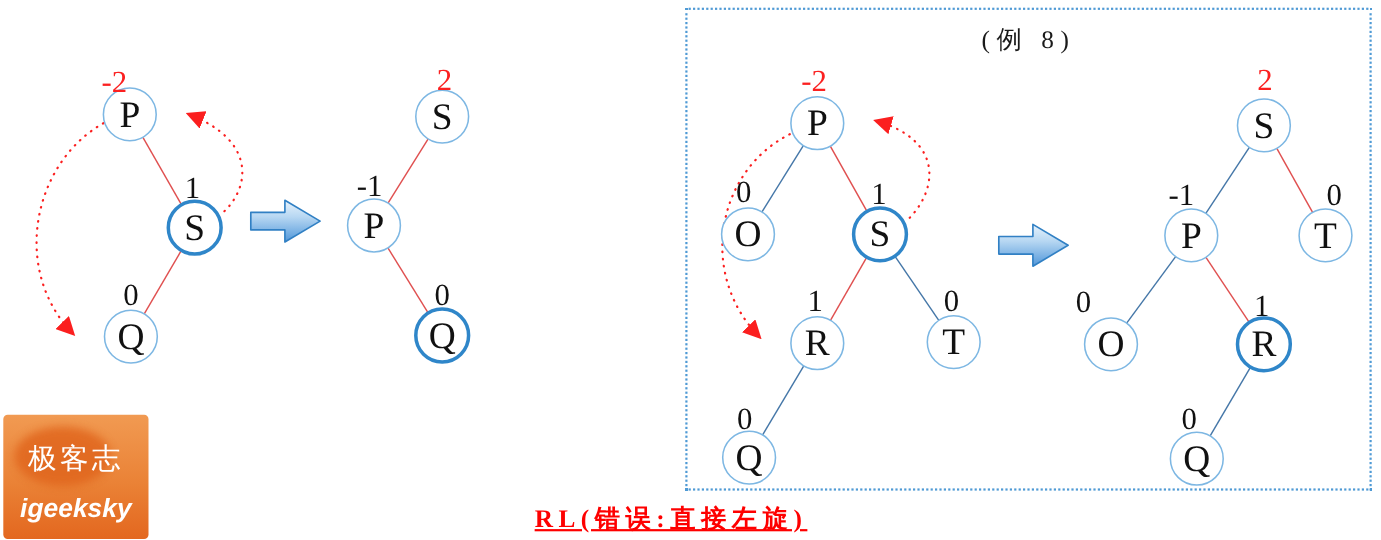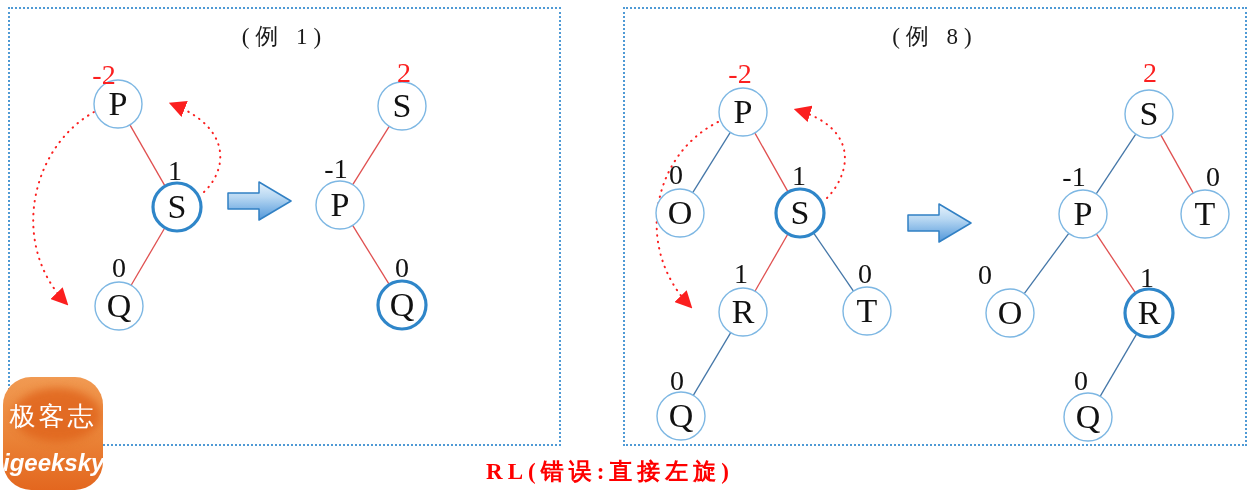--- a/index.html
+++ b/index.html
@@ -15,39 +15,36 @@
   .node.bold{stroke:#2f86c9;stroke-width:3.2px;}
   .edge{stroke-width:1.3px;}
   .edge.red{stroke:#e05050;}
   .edge.blue{stroke:#4577a8;}
   .arc{fill:none;stroke:#fb1f1f;stroke-width:2px;stroke-dasharray:0.5 6;stroke-linecap:round;}
   .nlabel{font:34px "Liberation Serif","DejaVu Serif",serif;text-anchor:middle;fill:#111;}
   .bf{font:28px "Liberation Serif","DejaVu Serif",serif;text-anchor:middle;fill:#111;}
   .bf.red{fill:#fb2020;}
   .bigarrow{fill:url(#agrad);stroke:#3180c4;stroke-width:1.5px;stroke-linejoin:round;}
   #caption{position:absolute;top:456px;left:610px;transform:translateX(-50%);
-           font-size:23px;font-weight:bold;letter-spacing:5px;color:#fe0000;white-space:nowrap;}
-  #logo{position:absolute;left:3px;top:377px;width:100px;height:113px;border-radius:28px;
+           font-size:23px;font-weight:bold;letter-spacing:5px;color:#fe0000;white-space:nowrap;text-decoration:underline;}
+  #logo{position:absolute;left:3px;top:377px;width:132px;height:113px;border-radius:4px;
         background:linear-gradient(180deg,#f19a52 0%,#ea8236 55%,#e3671f 100%);z-index:5;overflow:hidden;}
   #logo .blob{position:absolute;left:10px;top:11px;width:88px;height:54px;border-radius:50%;
         background:#e0661e;filter:blur(4px);opacity:.85;}
   #logo .l1{position:absolute;top:22px;left:0;right:0;text-align:center;color:#fff;
         font-size:26px;letter-spacing:3px;font-family:"Liberation Serif","DejaVu Serif",serif;}
   #logo .l2{position:absolute;top:72px;left:0;right:0;text-align:center;color:#fff;
         font-size:24px;font-weight:bold;font-style:italic;
         font-family:"Liberation Sans","DejaVu Sans",sans-serif;}
 </style>
 </head>
 <body>
 
 <div id="canvas">
 
-  <div id="box1" class="panel-box">
-    <div class="panel-title">(例 1)</div>
-  </div>
 
   <div id="box2" class="panel-box">
     <div class="panel-title">(例 8)</div>
   </div>
 
   <svg id="diagram" width="1255" height="491" viewBox="0 0 1255 491">
     <defs>
       <linearGradient id="agrad" x1="0" y1="0" x2="0" y2="1">
         <stop offset="0%" stop-color="#e8f3fc"></stop>
         <stop offset="40%" stop-color="#b7d7f2"></stop>

